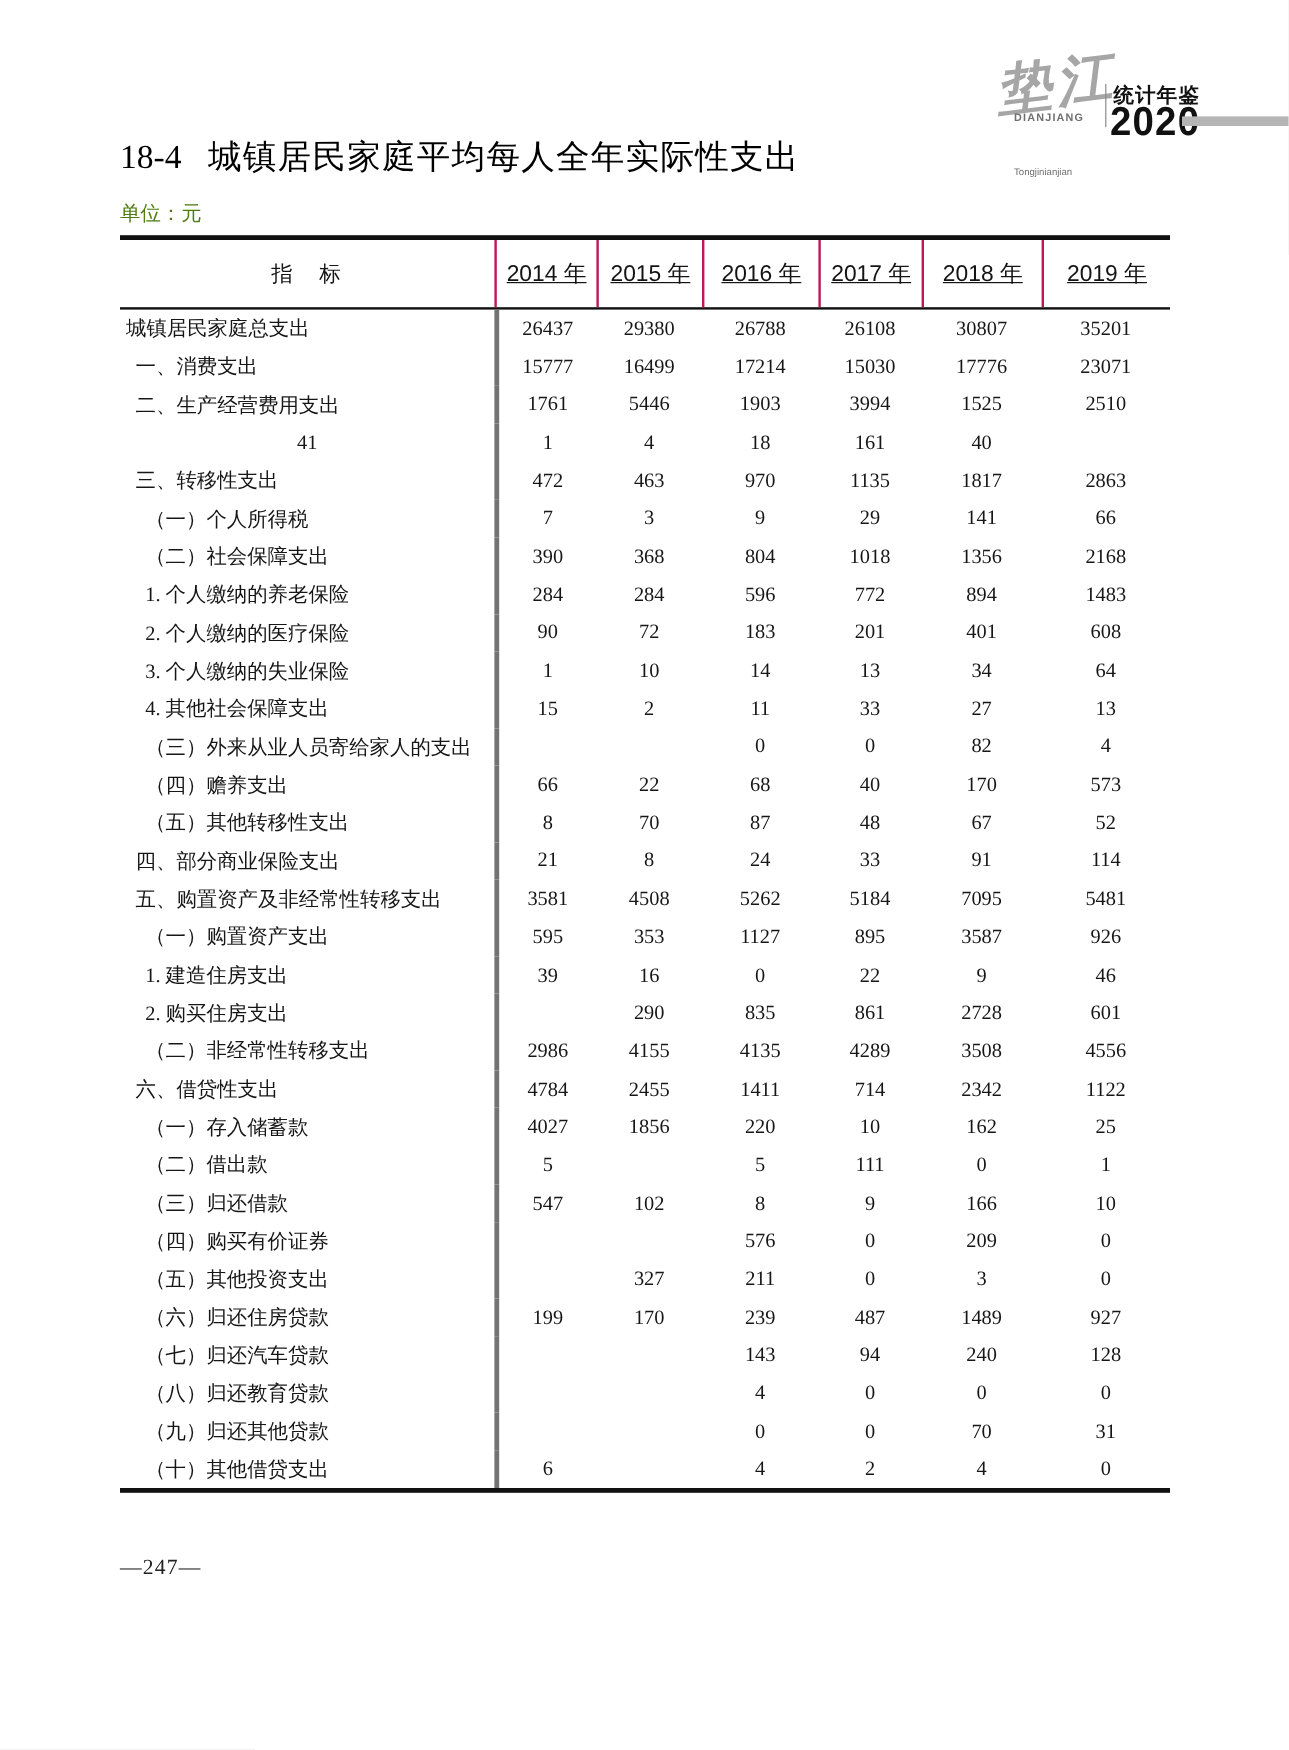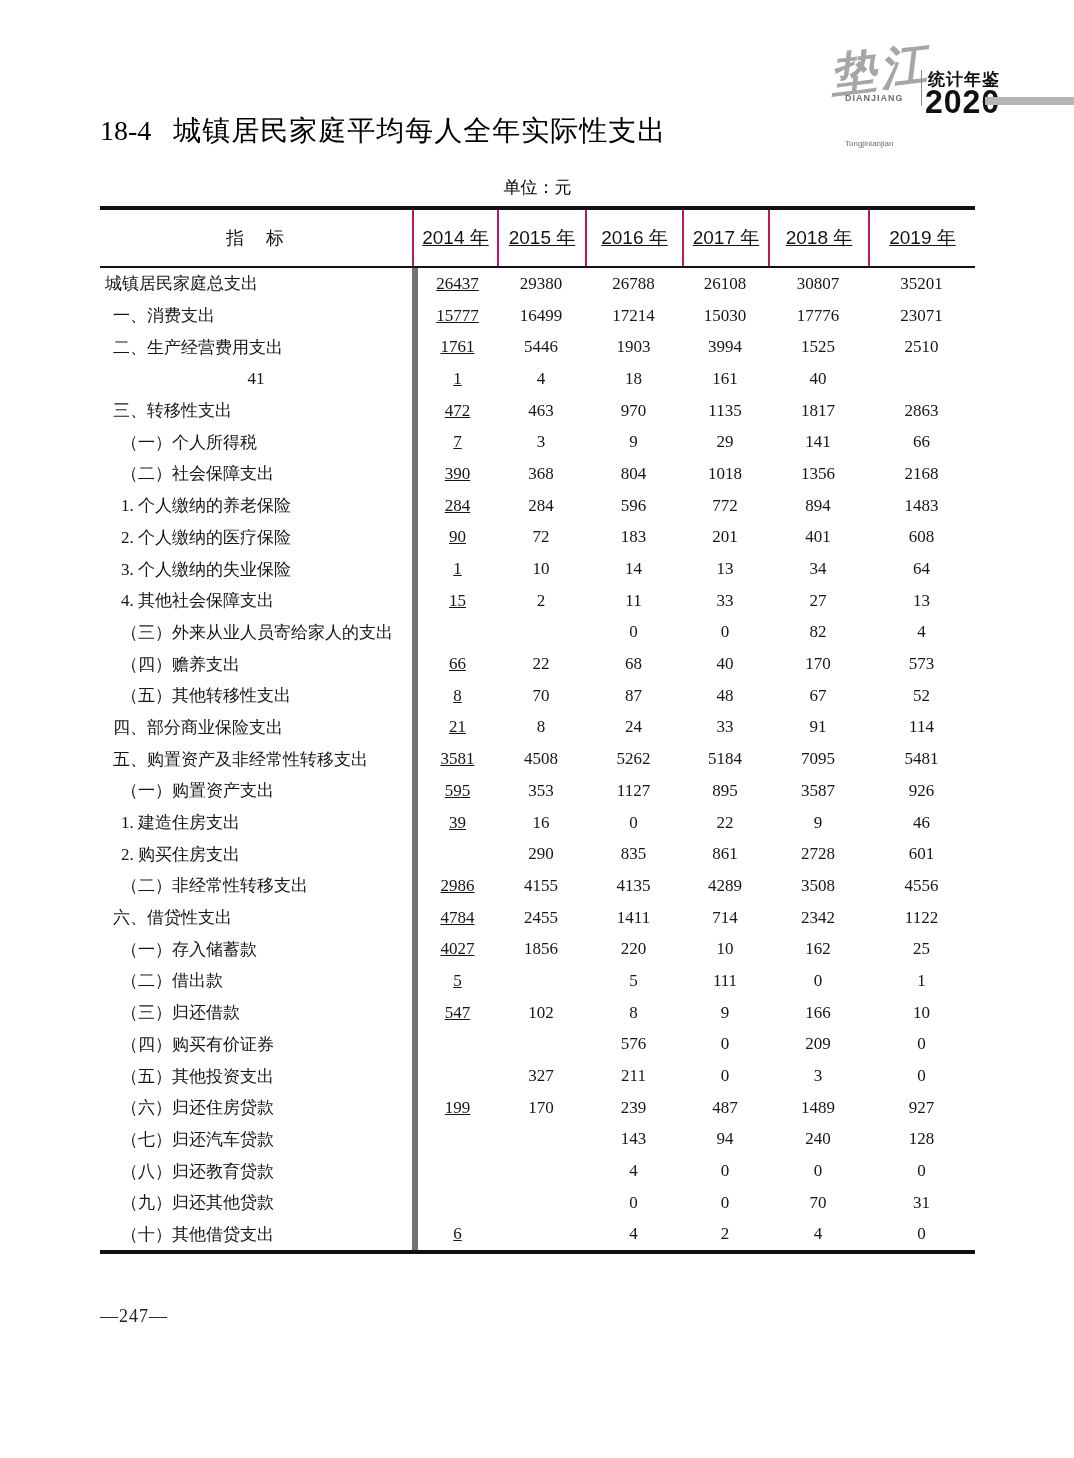--- a/index.html
+++ b/index.html
@@ -52,22 +52,22 @@
   
   .content { position:absolute; left:100px; top:0; width:875px; }
   .title {
     margin-top:112px;
     font-size:28px; font-weight:normal; color:#000;
     letter-spacing:1px; white-space:nowrap;
   }
   .title .idx { font-family:"Liberation Serif",serif; margin-right:22px; letter-spacing:0; }
   .title .txt { font-family:"Liberation Sans",sans-serif; }
   .unit-line {
-    margin-top:26px; text-align:center;
-    font-size:17px; color:#000000;
+    margin-top:16px; text-align:left;
+    font-size:17px; color:#4d7c0f;
   }
 
   
   .table {
     margin-top:7px;
     border-top:4px solid #111;
     border-bottom:4px solid #111;
     width:875px;
   }
   .thead, .trow {
@@ -86,21 +86,21 @@
   .thead .cell + .cell { border-left:2px solid #be185d;text-decoration:underline; }
   .thead .ind-h { font-size:18px; letter-spacing:2px; }
 
   .tbody .trow { height:31.7px; }
   .trow .cell {
     display:flex; align-items:center;
     font-size:17px; color:#161616;
     white-space:nowrap; overflow:visible;
   }
   .trow .cell.value { justify-content:center; }
-  .trow .cell:nth-child(2) { border-left:6px solid #737373;text-decoration:underline; }
+  .trow .cell:nth-child(2) { border-left:4px solid #737373; }
   .trow .label.indent-0 { padding-left:5px; }
   .trow .label.indent-1 { padding-left:13px; }
   .trow .label.indent-2 { padding-left:21px; }
 
   .page-number {
     margin-top:52px;
     font-size:18px; color:#222;
     letter-spacing:1px;
   }
 </style>

